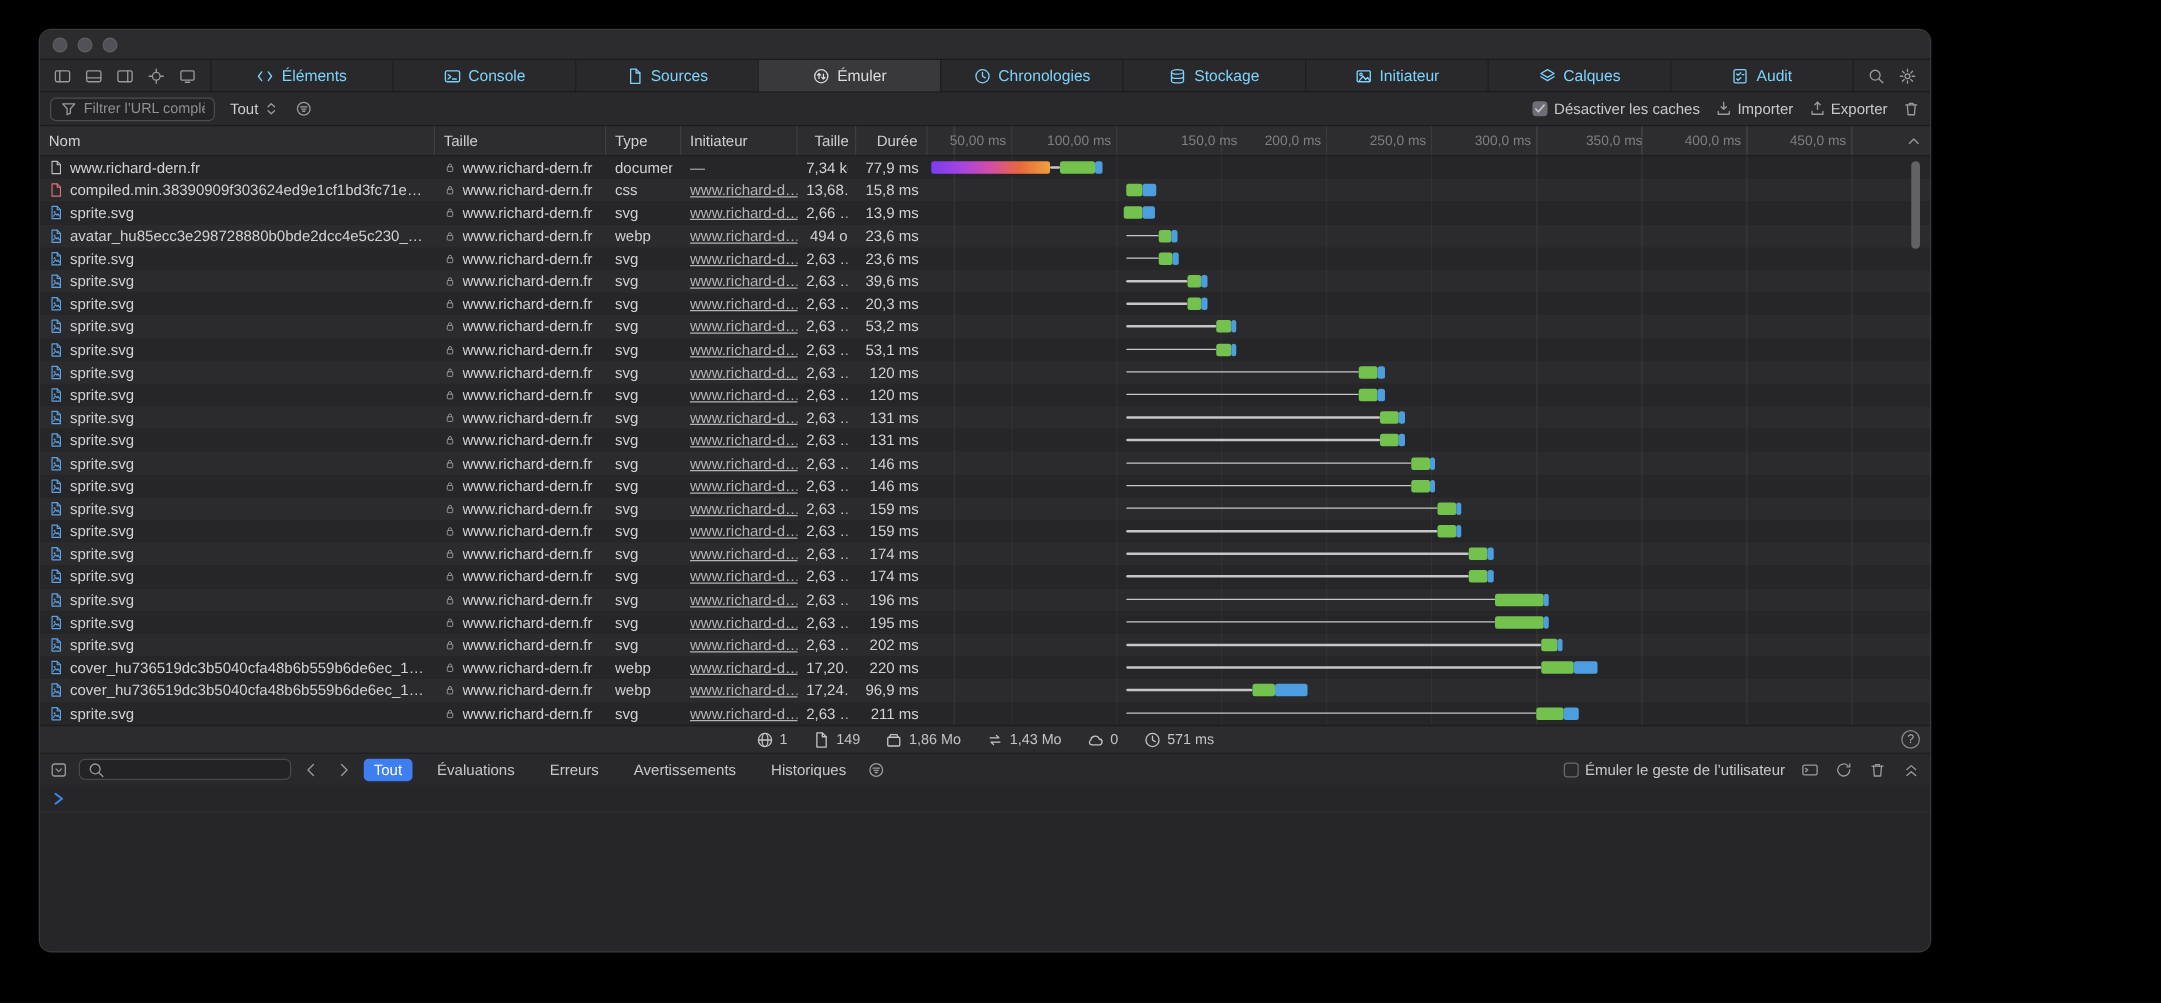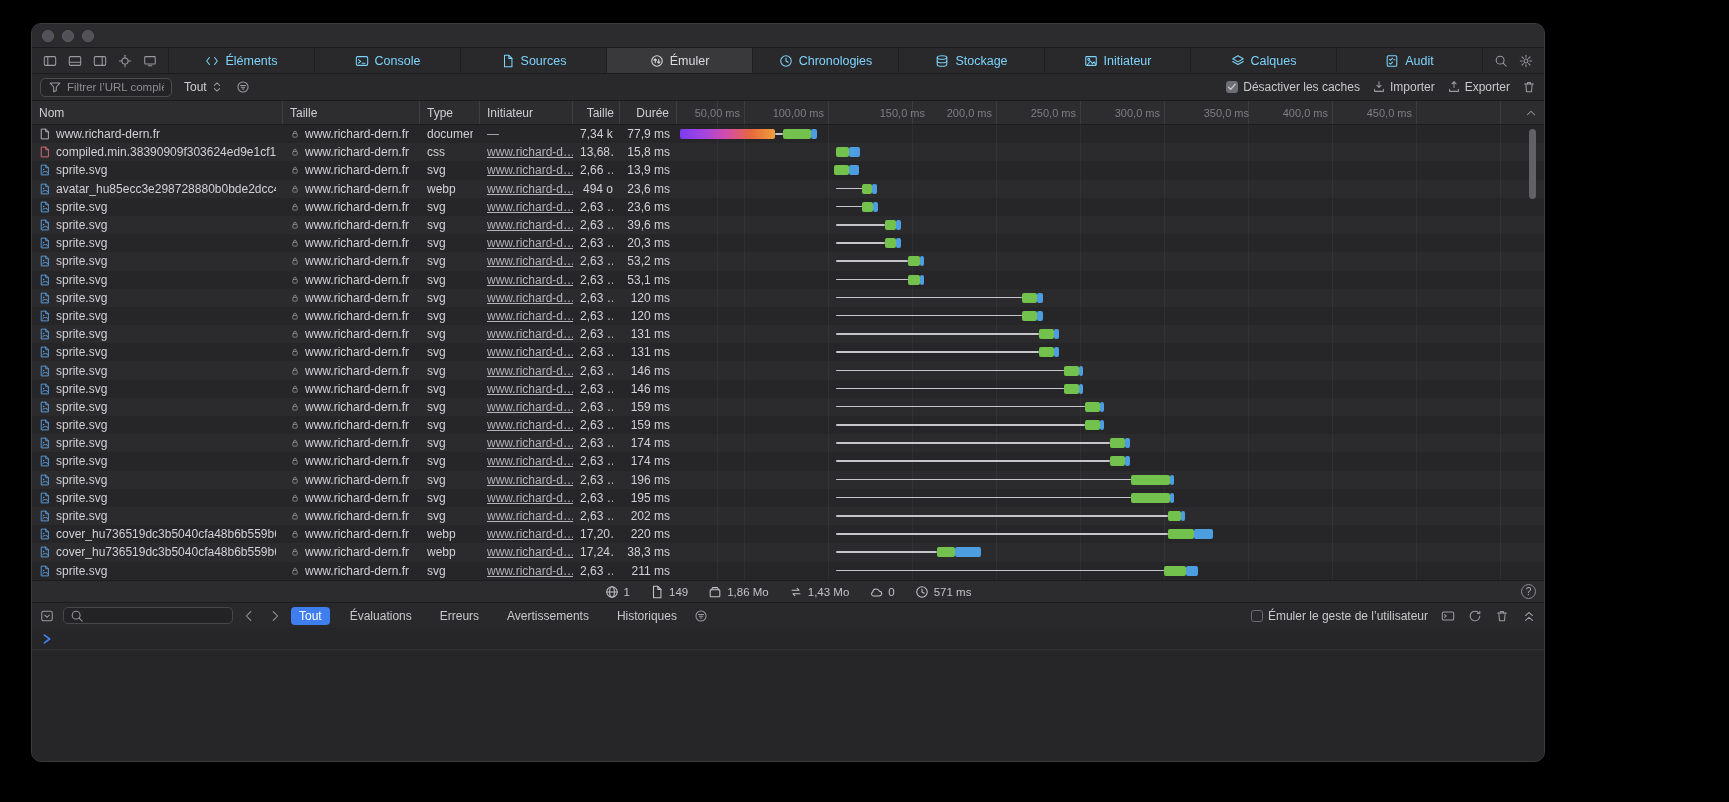--- a/index.html
+++ b/index.html
@@ -46,21 +46,21 @@
   .cb.un { background:transparent; border:1px solid #6a6a70; }
   .tbtn { display:flex; align-items:center; gap:4px; color:#c9c9cd; }
   .iconbtn { color:#9a9a9f; display:flex; align-items:center; }
 
   
   .thead { flex:0 0 24px; background:#2d2d2f; border-bottom:1px solid #1c1c1e;
     display:flex; color:#cfcfd3; }
   .th { display:flex; align-items:center; padding:0 7px; border-right:1px solid #3e3e41;
     overflow:hidden; white-space:nowrap; }
   .th.right, .cell.right { justify-content:flex-end; }
-  .col-name { width:251px; } .col-domain { width:137px; } .col-type { width:60px; }
+  .col-name { width:316px; } .col-domain { width:137px; } .col-type { width:60px; }
   .col-init { width:93px; } .col-size { width:47px; padding:0 5px; } .col-dur { width:57px; }
   .th-water { flex:1; position:relative; border-right:none;
     background-image:repeating-linear-gradient(to right, rgba(255,255,255,.07) 0 1px, transparent 1px 84px);
     background-position:67px 0; }
   .tick { position:absolute; top:0; bottom:0; width:60px; display:flex; align-items:center;
     justify-content:flex-end; color:#7f7f84; font-size:11px; }
   .scrolltop { position:absolute; right:6px; top:5px; color:#9a9a9f; }
 
   .tbody { flex:0 0 455px; position:relative; overflow:hidden; background:#262628; }
   .row { height:18.2px; display:flex; align-items:stretch; }
@@ -1246,21 +1246,21 @@
     <div class="cell col-type">
       <span class="tp">webp</span>
     </div>
     <div class="cell col-init">
       <span class="init link">www.richard-d…</span>
     </div>
     <div class="cell col-size right">
       <span class="sz">17,24…</span>
     </div>
     <div class="cell col-dur right">
-      <span class="du">38,3 ms</span>
+      <span class="du">96,9 ms</span>
     </div>
     <div class="wf">
           <div class="wline" style="left: 159.4px; width: 100.8px; background: rgb(198, 198, 202);"></div>
           <div class="bar" style="left: 260.2px; width: 17.64px; background: rgb(116, 194, 78);"></div>
           <div class="bar" style="left: 277.84px; width: 26.04px; background: rgb(77, 158, 224);"></div>
         </div>
   </div>
       <div class="row">
     <div class="cell col-name">
       <span class="ficon">

